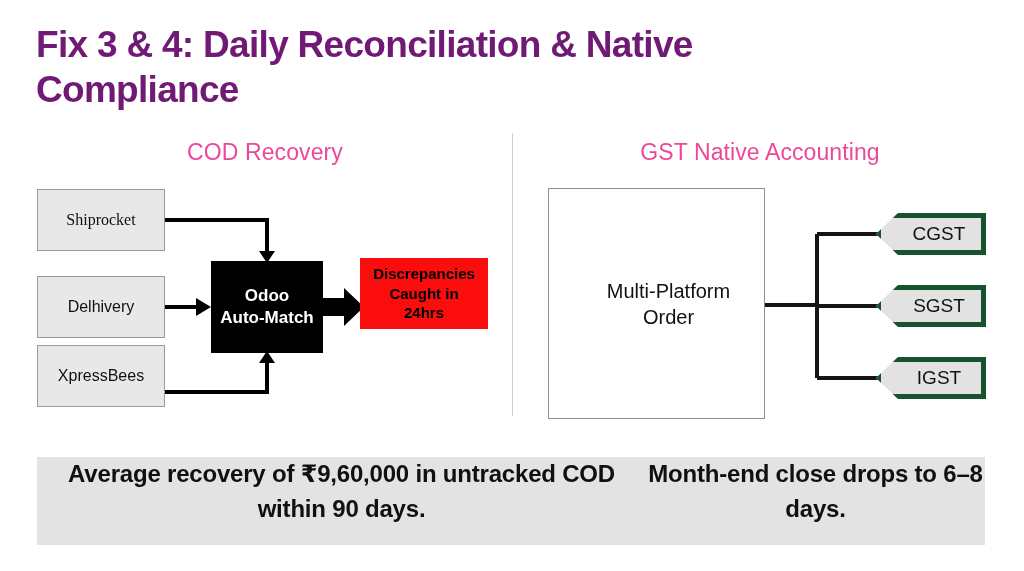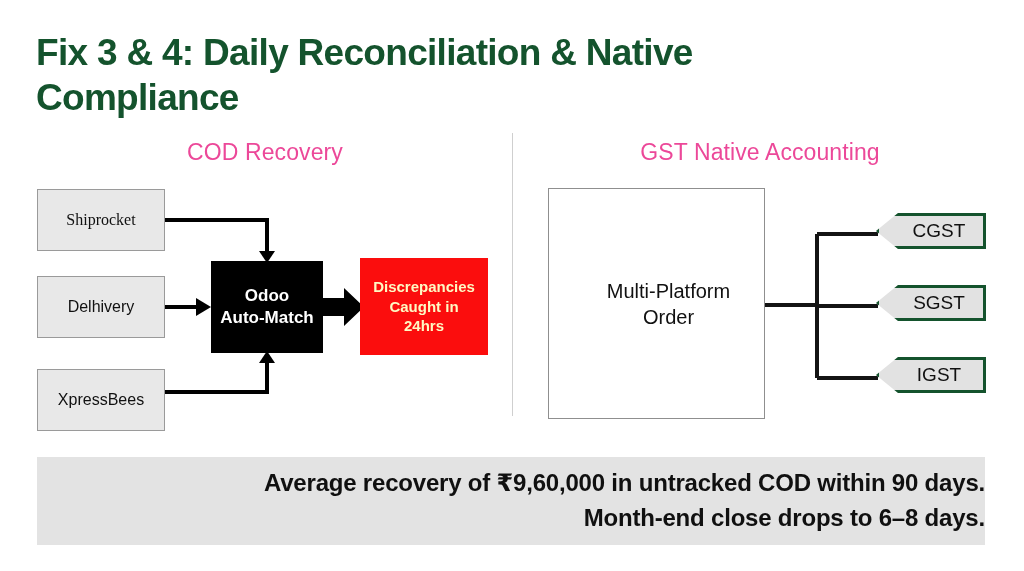--- a/index.html
+++ b/index.html
@@ -15,27 +15,27 @@
     overflow: hidden;
     font-family: "Liberation Sans", "DejaVu Sans", sans-serif;
     color: #111111;
     -webkit-font-smoothing: antialiased;
   }
 
   
   #slide-title {
     position: absolute;
     left: 36px;
-    top: 30px;
+    top: 22px;
     width: 790px;
     font-size: 37px;
     line-height: 1.22;
     font-weight: 700;
     letter-spacing: -0.7px;
-    color: #14532d;
+    color: #701a75;
   }
 
   
   .panel-heading {
     position: absolute;
     font-size: 23px;
     font-weight: 400;
     color: #ec4899;
     text-align: center;
     letter-spacing: 0.1px;
@@ -62,21 +62,21 @@
     border: 1px solid #9a9a9a;
     display: flex;
     align-items: center;
     justify-content: center;
     font-size: 16px;
     color: #111111;
     box-sizing: border-box;
   }
   #source-shiprocket { top: 189px; font-family: Liberation Serif, serif; }
   #source-delhivery  { top: 276px; }
-  #source-xpressbees { top: 369px; }
+  #source-xpressbees { top: 345px; }
 
   
   #hub-box {
     position: absolute;
     left: 211px;
     top: 261px;
     width: 112px;
     height: 92px;
     background: #000000;
     color: #ffffff;
@@ -89,23 +89,23 @@
     line-height: 1.28;
     box-sizing: border-box;
   }
 
   
   #outcome-box {
     position: absolute;
     left: 360px;
     top: 258px;
     width: 128px;
-    height: 97px;
+    height: 71px;
     background: #fb0d0d;
-    color: #fef9c3;
+    color: #000000;
     display: flex;
     align-items: center;
     justify-content: center;
     text-align: center;
     font-size: 15px;
     font-weight: 700;
     line-height: 1.3;
     box-sizing: border-box;
     padding: 0 12px;
   }
@@ -128,31 +128,31 @@
     color: #111111;
     box-sizing: border-box;
     padding-left: 24px;
   }
 
   
   .gst-tag {
     position: absolute;
     left: 876px;
     width: 110px;
-    height: 36px;
+    height: 42px;
     background: #e2e2e2;
     display: flex;
     align-items: center;
     justify-content: center;
     font-size: 19px;
     color: #111111;
     box-sizing: border-box;
     padding-left: 16px;
     clip-path: polygon(22px 0, 100% 0, 100% 100%, 22px 100%, 0 50%);
-    border: 3px solid #14532d;
+    border: 5px solid #14532d;
   }
   #gst-tag-cgst { top: 213px; }
   #gst-tag-sgst { top: 285px; align-items: center; }
   #gst-tag-igst { top: 357px; }
 
   
   #connectors {
     position: absolute;
     left: 0;
     top: 0;
@@ -163,22 +163,22 @@
 
   
   #summary-banner {
     position: absolute;
     left: 37px;
     top: 457px;
     width: 948px;
     height: 88px;
     background: #e3e3e3;
     display: flex;
-    flex-direction: column;
-    align-items: flex-end;
+    flex-direction: row;
+    align-items: flex-start;
     justify-content: center;
     box-sizing: border-box;
   }
   .banner-line {
     font-size: 24px;
     font-weight: 700;
     color: #101010;
     letter-spacing: -0.2px;
     line-height: 1.45;
     text-align: center;

